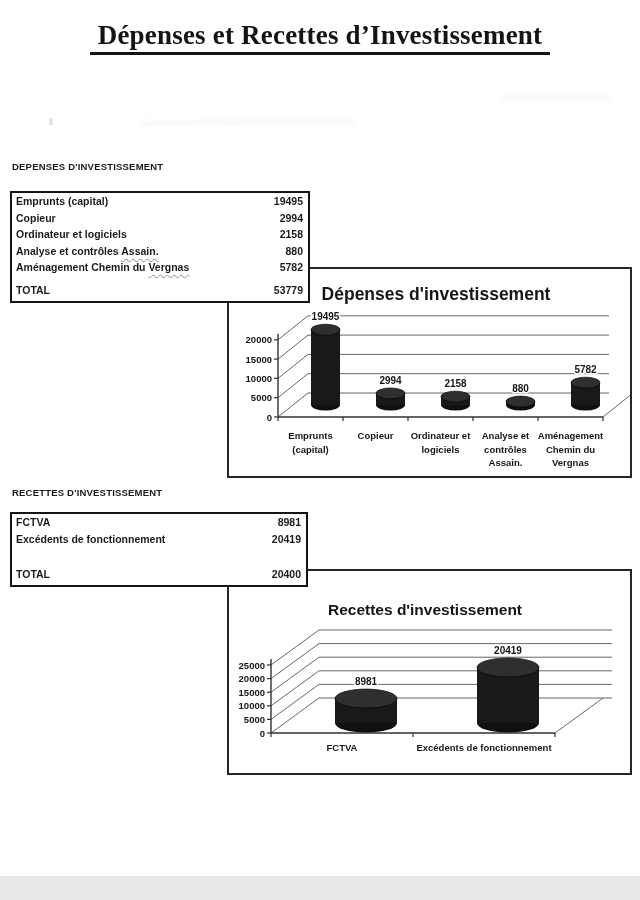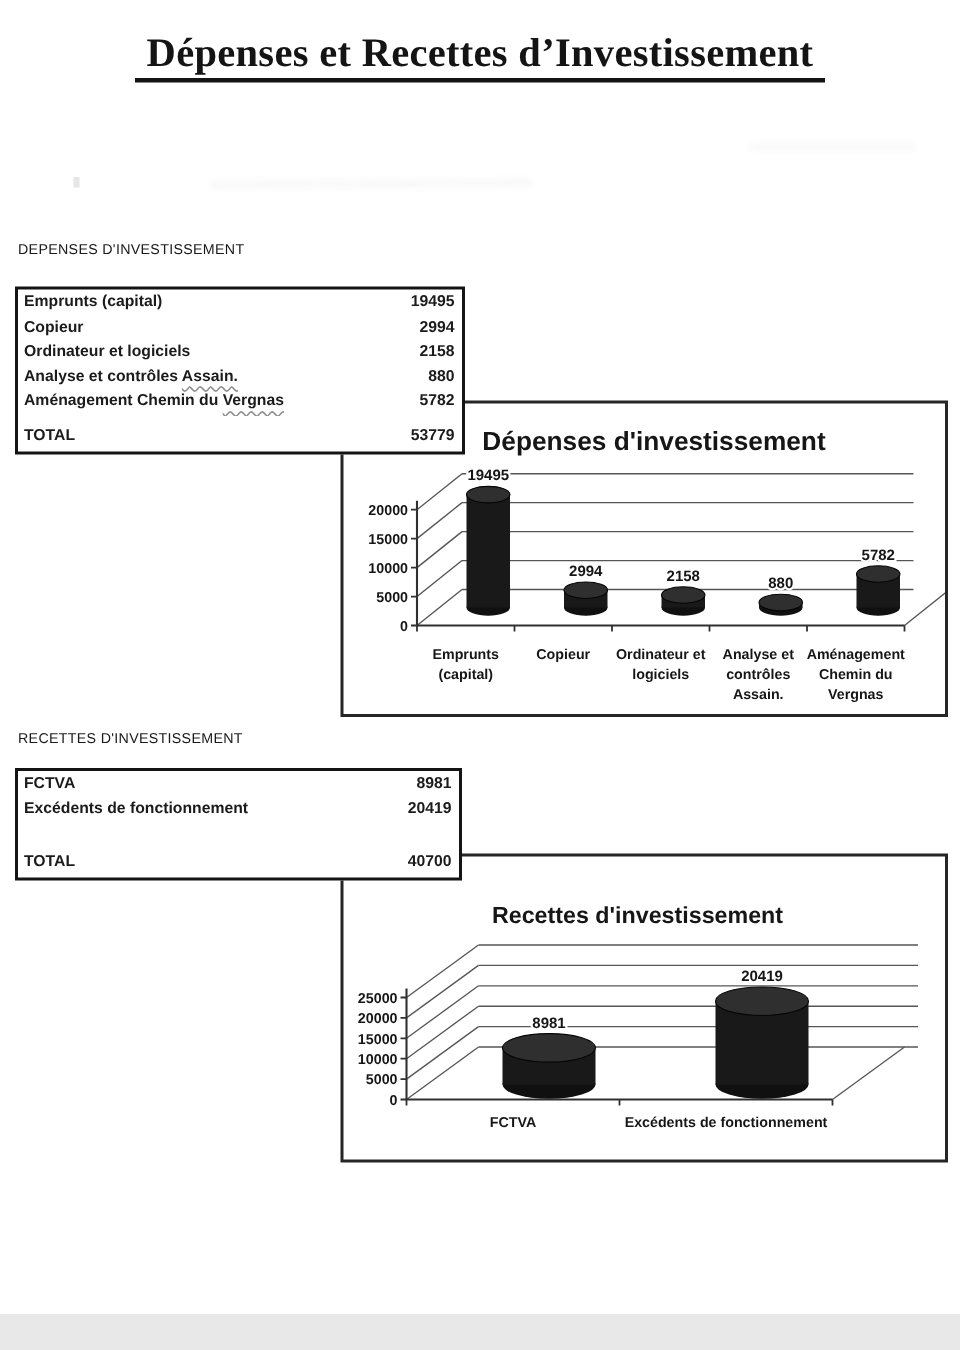--- a/index.html
+++ b/index.html
@@ -8,21 +8,21 @@
     overflow:hidden;font-family:"Liberation Sans",sans-serif;color:#1b1b1b;
   }
   
   .doc-title-wrap{position:absolute;top:20px;left:0;right:0;text-align:center;}
   .doc-title-wrap h1{
     display:inline-block;margin:0;font-family:"Liberation Serif",serif;
     font-size:27px;font-weight:700;color:#141414;letter-spacing:.2px;
     border-bottom:3.5px solid #141414;padding:0 8px 1px 8px;
   }
   
-  .sec{position:absolute;font-size:9.5px;font-weight:400;letter-spacing:.2px;color:#1a1a1a;}
+  .sec{position:absolute;font-size:9.5px;font-weight:700;letter-spacing:.2px;color:#1a1a1a;}
   #sec0{left:12px;top:161px;}
   #sec1{left:12px;top:487px;}
   
   .tbl{position:absolute;background:#fff;border:2.5px solid #141414;box-sizing:border-box;z-index:3;}
   #table0{left:10px;top:191px;width:300px;height:112px;}
   #table1{left:10px;top:512px;width:298px;height:75px;}
   .trow{display:flex;justify-content:space-between;align-items:center;
         height:16.5px;padding:0 5px 0 4px;font-size:10.5px;font-weight:600;}
   .trow .lbl{white-space:nowrap;}
   .trow .val{font-weight:600;}
@@ -213,17 +213,17 @@
         <span class="lbl">FCTVA</span>
         <span class="val">8981</span>
       </div>
       <div class="trow">
         <span class="lbl">Excédents de fonctionnement</span>
         <span class="val">20419</span>
       </div>
       <div class="sp1"></div>
       <div class="trow">
         <span class="lbl">TOTAL</span>
-        <span class="val">40700</span>
+        <span class="val">20400</span>
       </div>
     </div>
 
 </div>
 
 </body></html>

